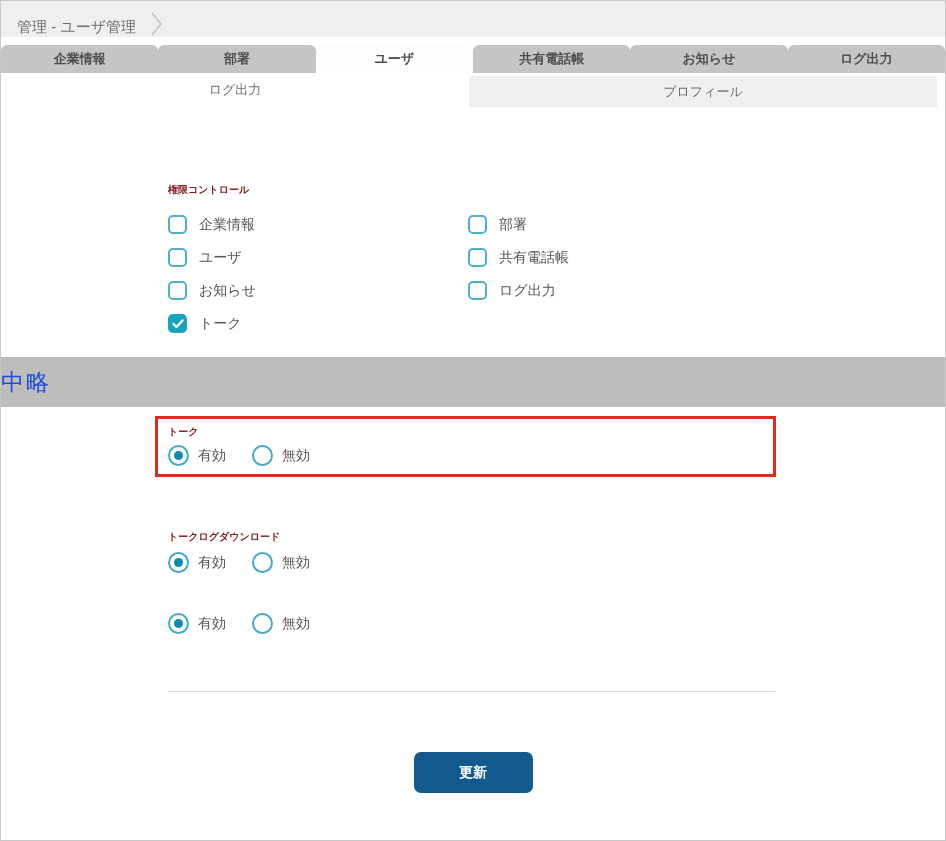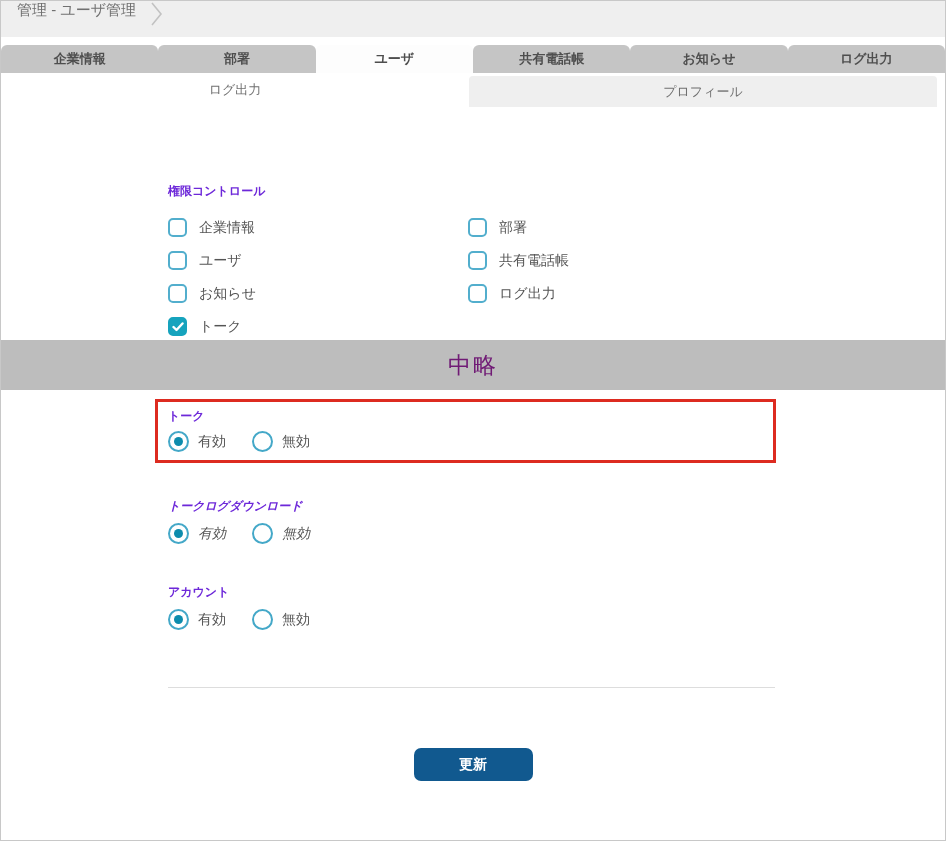--- a/index.html
+++ b/index.html
@@ -11,21 +11,21 @@
   }
   .page {
     width: 946px; height: 841px;
     border: 1px solid #c8c8c8;
     background: #fff;
     overflow: hidden;
   }
   
   .breadcrumb {
     height: 36px; background: #efefef;
-    display: flex; align-items: flex-start;
+    display: flex; align-items: flex-end;
     padding: 0 16px; gap: 14px;
     font-size: 15px; color: #707070;
     cursor: pointer;
   }
   
   .tabs { margin-top: 8px; height: 28px; display: flex; }
   .tab {
     flex: 1; background: #c5c5c5; color: #4e4e4e;
     font-size: 13px; font-weight: bold;
     display: flex; align-items: center; justify-content: center;
@@ -36,64 +36,64 @@
   .subtabs { height: 34px; display: flex; }
   .subtab {
     flex: 1; display: flex; align-items: center; justify-content: center;
     font-size: 13px; color: #707070; cursor: pointer; background: #fff;
   }
   .subtab.inactive {
     background: #efefef; margin-top: 3px; margin-right: 8px;
     border-radius: 4px 4px 0 0;
   }
   
-  .sec-title { font-size: 12px; font-weight: bold; color: #6d28d9; }
+  .sec-title { font-size: 10px; font-weight: bold; color: #7f1d1d; }
   .perm-title { margin: 76px 0 0 167px; }
   .checkbox-grid {
     margin: 18px 0 0 167px;
     display: grid; grid-template-columns: 300px 300px; row-gap: 14px;
   }
   .cb-item { display: flex; align-items: center; gap: 12px; font-size: 14px; color: #555; cursor: pointer; }
   .cb {
     width: 19px; height: 19px; flex: 0 0 19px;
     border: 2px solid #52aecd; border-radius: 5px; background: #fff;
     display: flex; align-items: center; justify-content: center;
   }
   .cb.checked { background: #16a3bd; border-color: #16a3bd; }
   
   .band {
-    margin-top: 4px; height: 50px; background: #bdbdbd;
-    color: #701a75; font-size: 23px; letter-spacing: 2px;
-    display: flex; align-items: center; justify-content: center;
+    margin-top: 24px; height: 50px; background: #bdbdbd;
+    color: #1d4ed8; font-size: 23px; letter-spacing: 2px;
+    display: flex; align-items: center; 
   }
   
   .setting { margin-left: 167px; }
   .setting.red-box {
     margin: 9px 0 0 154px; width: 621px;
     border: 3px solid #dd2b20;
     padding: 6px 0 8px 10px;
   }
-  .setting.tld { margin-top: 35px; font-style: italic; }
+  .setting.tld { margin-top: 53px; }
   .setting.account { margin-top: 40px; }
   .radio-row { margin-top: 8px; display: flex; gap: 26px; align-items: center; }
   .red-box .radio-row { margin-top: 6px; }
   .radio-item { display: flex; align-items: center; gap: 9px; font-size: 14px; color: #555; cursor: pointer; }
   .radio {
     width: 21px; height: 21px; flex: 0 0 21px;
     border: 2px solid #44a8c8; border-radius: 50%; background: #fff;
     display: flex; align-items: center; justify-content: center;
   }
   .radio .dot { width: 9px; height: 9px; border-radius: 50%; background: #0d8cad; display: none; }
   .radio.selected .dot { display: block; }
   .note { margin-top: 8px; font-size: 13px; color: #777; }
   
   .divider { margin: 57px 0 0 167px; width: 607px; border: none; border-top: 1px solid #ddd; }
   .update-btn {
     display: block; margin: 60px auto 0;
-    width: 119px; height: 33px;
+    width: 119px; height: 41px;
     background: #11598f; color: #fff;
     font-size: 14px; font-weight: bold;
     font-family: "Liberation Sans", "DejaVu Sans", sans-serif;
     border: none; border-radius: 7px; cursor: pointer;
   }
 </style>
 </head>
 <body>
 
 <div class="page">
@@ -186,21 +186,20 @@
         <span>有効</span>
       </label>
       <label class="radio-item">
         <span class="radio"></span>
         <span>無効</span>
       </label>
     </div>
   </div>
 
   <div class="setting account">
-    <div class="sec-title">アカウント</div>
     <div class="radio-row">
       <label class="radio-item">
         <span class="radio selected">
             <span class="dot"></span>
           </span>
         <span>有効</span>
       </label>
       <label class="radio-item">
         <span class="radio"></span>
         <span>無効</span>

